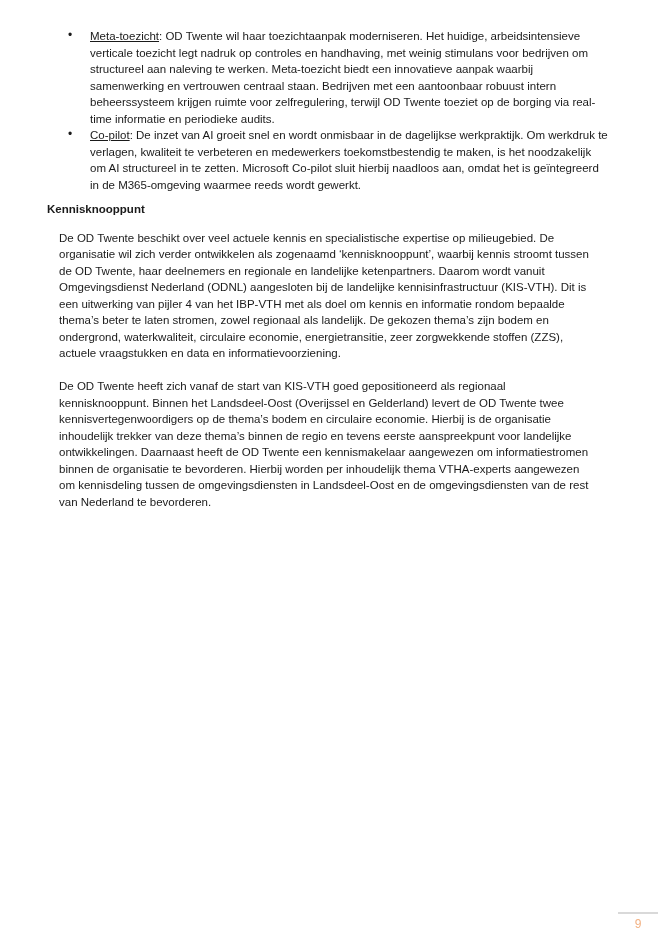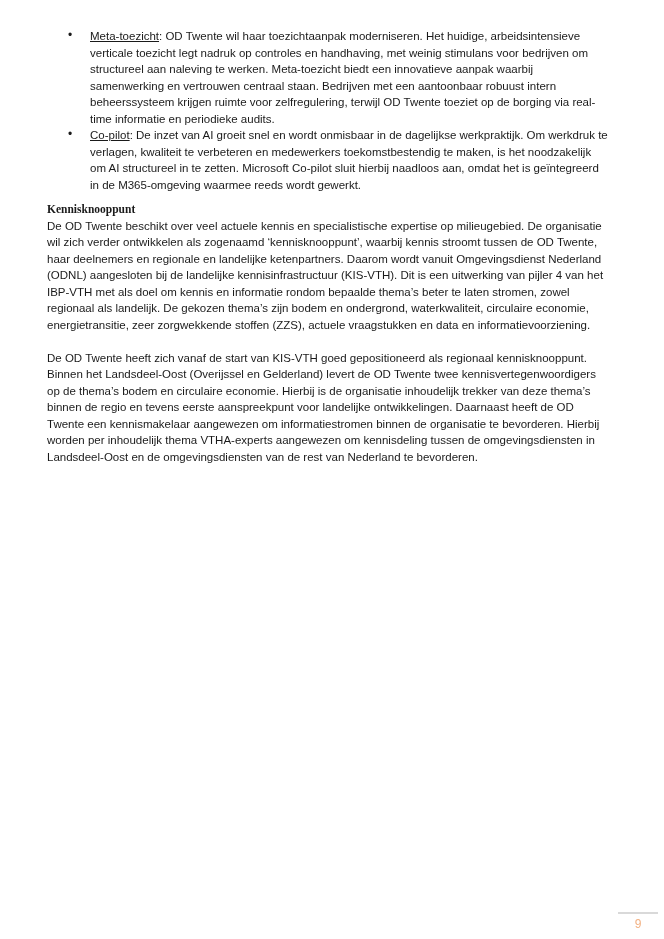--- a/index.html
+++ b/index.html
@@ -40,24 +40,23 @@
   }
   .bullet-term {
     text-decoration: underline;
   }
   h2.section-heading {
     font-size: 11.5px;
     line-height: 16.5px;
     font-weight: bold;
     margin: 8px 0 0 0;
     padding: 0;
-    font-family: Liberation Serif, serif;
   }
   p.body-paragraph {
-    margin: 0;
+    margin: 12px;
     padding: 0;
   }
   p.body-paragraph + p.body-paragraph {
     margin-top: 16.5px;
   }
   .footer {
     position: absolute;
     right: 6px;
     bottom: 8px;
     width: 40px;

